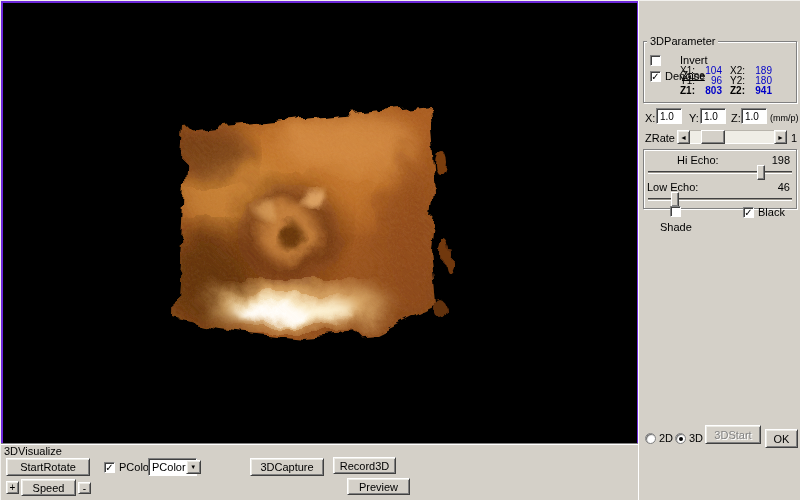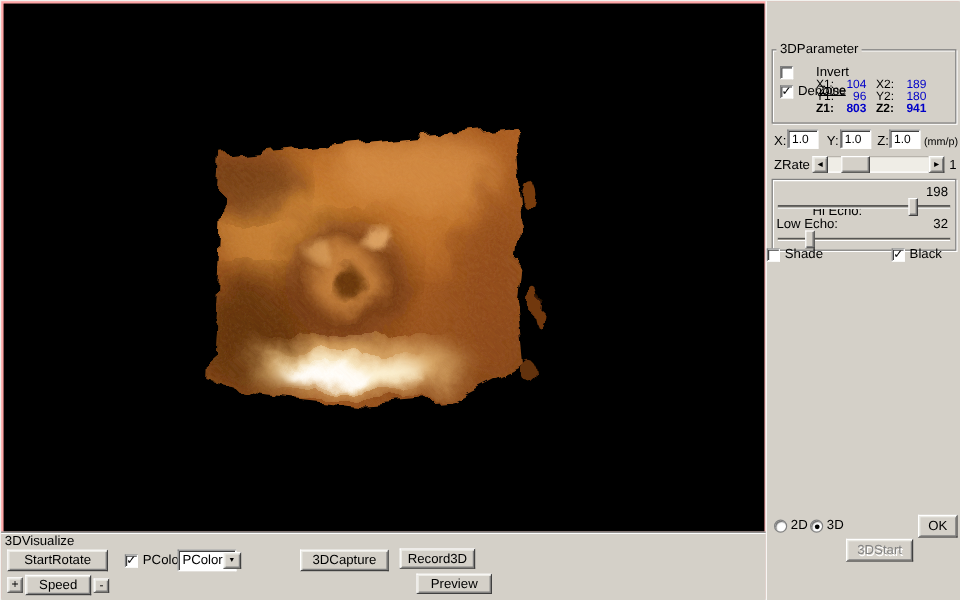--- a/index.html
+++ b/index.html
@@ -4,21 +4,21 @@
 <style>
   * { box-sizing: border-box; margin: 0; padding: 0; }
   html,body { width:800px; height:500px; }
   body {
     font-family: "Liberation Sans", "DejaVu Sans", sans-serif;
     font-size: 11px;
     background: #d4d0c8;
     color: #000;
     overflow: hidden;
   }
-  .app { position: relative; width: 800px; height: 500px; background: #fca5a5;
+  .app { position: relative; width: 800px; height: 500px; background: #6d28d9;
          border: 1px solid #f2f1ee; }
 
   .viewport { position: absolute; left: 2px; top: 2px; width: 634px; height: 440px;
               background: #000; overflow: hidden; }
 
   .right-panel { position: absolute; left: 637px; top: 0; width: 163px; height: 500px;
                  background: #d4d0c8; border-left: 1px solid #ffffff; }
 
   .bottom-panel { position: absolute; left: 0; top: 442px; width: 637px; height: 58px;
                   background: #d4d0c8; border-top: 1px solid #808080;
@@ -202,50 +202,50 @@
 
     <span class="lbl" style="left:6px; top:131px;">ZRate</span>
     <div class="scrollbar" style="left:38px; top:129px; width:110px;">
       <div class="btn sb-btn" style="left:0;">◄</div>
       <div class="sb-thumb" style="left:24px;"></div>
       <div class="btn sb-btn" style="right:0;">►</div>
     </div>
     <span class="lbl" style="left:152px; top:131px;">1</span>
 
     <div class="groupbox" style="left:4px; top:148px; width:154px; height:60px;">
-      <span class="lbl" style="left:3px; top:20px;padding-left:30px;">Hi Echo:</span>
+      <span class="lbl" style="left:3px; top:4px;padding-left:30px;">Hi Echo:</span>
       <span class="echo-val" style="top:4px;text-align:right;">198</span>
       <div class="track" style="left:4px; top:21px; width:144px;">
         <div class="thumb" style="left:76%;"></div>
       </div>
       <span class="lbl" style="left:3px; top:31px;">Low Echo:</span>
-      <span class="echo-val" style="top:31px;">32</span>
+      <span class="echo-val" style="top:31px;">46</span>
       <div class="track" style="left:4px; top:48px; width:144px;">
         <div class="thumb" style="left:16%;"></div>
       </div>
     </div>
 
-    <div class="checkbox" style="left:0; top:205px;">
+    <div class="checkbox" style="left:21px; top:205px;flex-direction:column;">
       <span class="cbox"></span>
       <span>Shade</span>
     </div>
     <div class="checkbox" style="left:104px; top:205px;">
       <span class="cbox">✓</span>
       <span>Black</span>
     </div>
 
     <div class="radio" style="left:6px; top:431px;">
       <span class="rcirc"></span>
       <span>2D</span>
     </div>
     <div class="radio" style="left:36px; top:431px;">
       <span class="rcirc sel"></span>
       <span>3D</span>
     </div>
-    <div class="btn disabled" style="left:66px; top:448px; width:56px; height:19px;">3DStart</div>
+    <div class="btn disabled" style="left:66px; top:424px; width:56px; height:19px;">3DStart</div>
     <div class="btn" style="left:126px; top:428px; width:33px; height:19px;">OK</div>
   </div>
 
   <div class="bottom-panel">
     <span class="lbl" style="left:3px; top:1px;">3DVisualize</span>
 
     <div class="btn" style="left:5px; top:14px; width:84px; height:18px;">StartRotate</div>
 
     <div class="checkbox" style="left:103px; top:17px;">
       <span class="cbox">✓</span>

